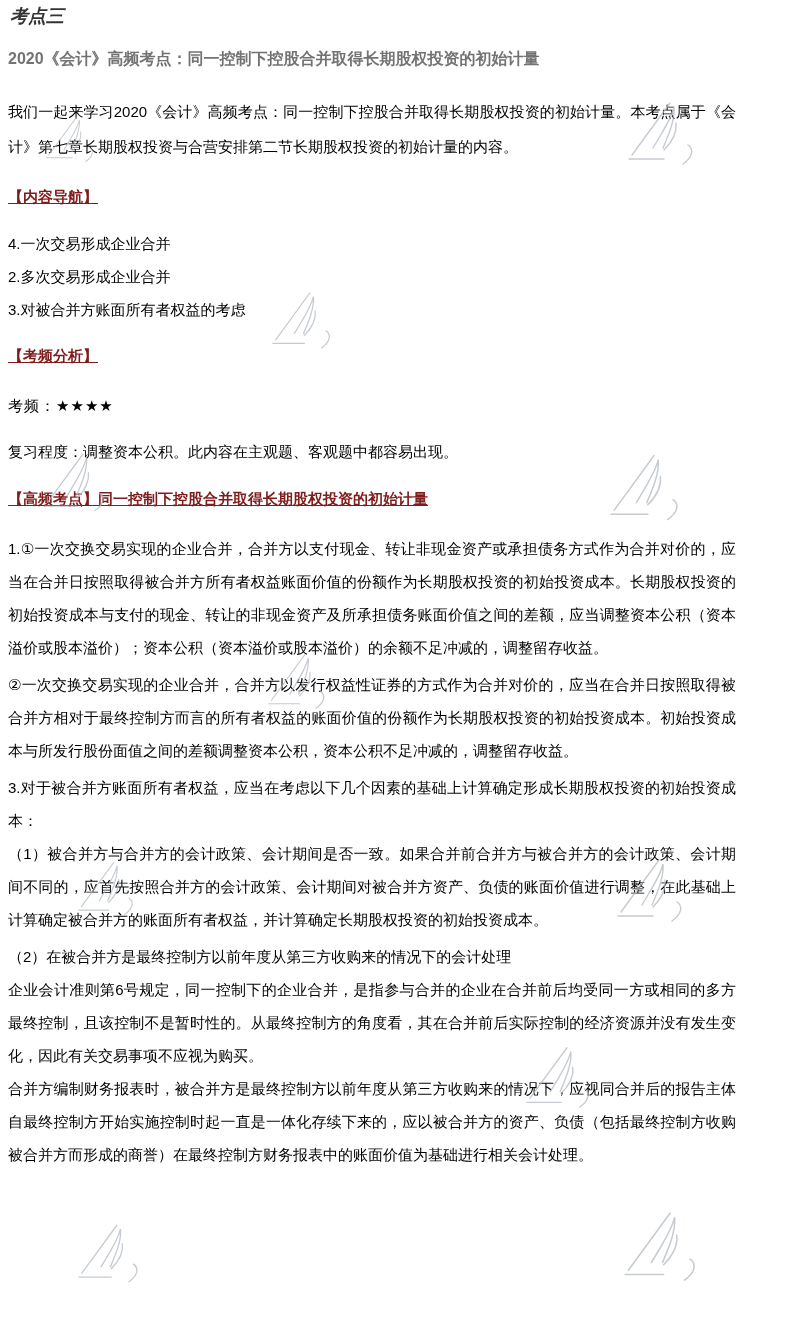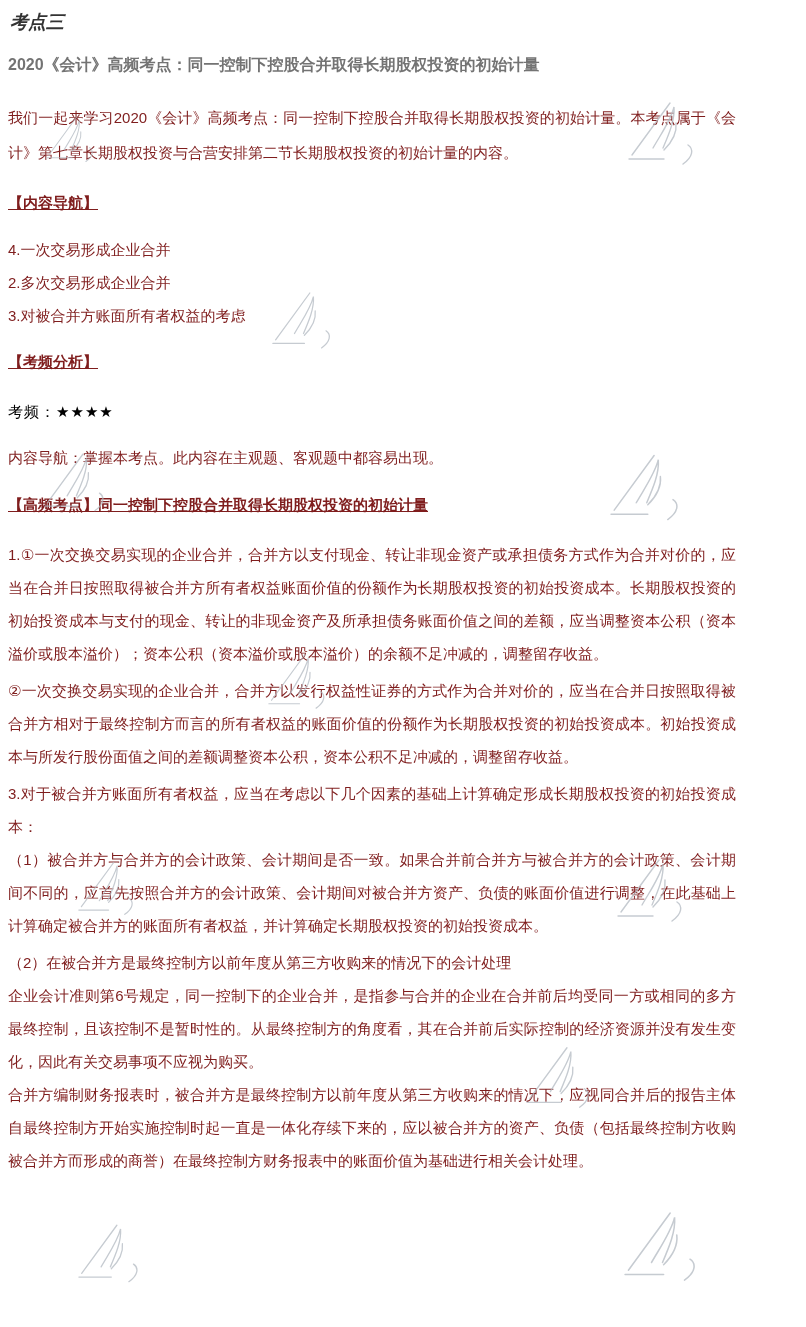--- a/index.html
+++ b/index.html
@@ -2,21 +2,21 @@
 <html lang="zh"><head>
 <meta charset="utf-8">
 <title>考点三</title>
 <style>
   html, body { margin: 0; padding: 0; background: #ffffff; }
   .page {
     position: relative;
     width: 744px;
     min-height: 1327px;
     box-sizing: border-box;
-    padding: 6px 8px 8px 8px;
+    padding: 0 8px 8px 8px;
     background: #ffffff;
     font-family: "Liberation Sans", "DejaVu Sans", sans-serif;
     color: #3e3e3e;
     overflow: hidden;
   }
   .kicker {
     font-family: "Liberation Serif", "DejaVu Serif", serif;
     font-style: italic;
     font-weight: 600;
     font-size: 18px;
@@ -24,21 +24,21 @@
     margin: 4px 0 0 2px;
     line-height: 24px;
   }
   .title {
     font-size: 16px;
     font-weight: bold;
     color: #737373;
     margin-top: 20px;
     line-height: 22px;
   }
-  p { margin: 0; font-size: 15px; line-height: 33px; text-align: justify; color: #7f1d1d; }
+  p { margin: 0; font-size: 15px; line-height: 33px; text-align: justify; color: #000000; }
   .intro { margin-top: 24px; line-height: 35px; }
   .sec-title { font-weight: bold; color: #7f1d1d; text-decoration: underline; }
   .mt-nav   { margin-top: 16px; }
   .mt-item1 { margin-top: 14px; }
   .mt-item  { margin-top: 0; }
   .mt-freq  { margin-top: 13px; }
   .mt-stars { margin-top: 17px; }
   .mt-review{ margin-top: 13px; }
   .mt-hot   { margin-top: 14px; }
   .mt-p1    { margin-top: 17px; }
@@ -77,21 +77,21 @@
 
   <p class="intro">我们一起来学习2020《会计》高频考点：同一控制下控股合并取得长期股权投资的初始计量。本考点属于《会计》第七章长期股权投资与合营安排第二节长期股权投资的初始计量的内容。</p>
 
   <p class="sec-title mt-nav">【内容导航】</p>
   <p class="mt-item1">4.一次交易形成企业合并</p>
   <p class="mt-item">2.多次交易形成企业合并</p>
   <p class="mt-item">3.对被合并方账面所有者权益的考虑</p>
 
   <p class="sec-title mt-freq">【考频分析】</p>
   <p class="stars-line mt-stars">考频：★★★★</p>
-  <p class="mt-review">内容导航：掌握本考点。此内容在主观题、客观题中都容易出现。</p>
+  <p class="mt-review">复习程度：调整资本公积。此内容在主观题、客观题中都容易出现。</p>
 
   <p class="sec-title mt-hot">【高频考点】同一控制下控股合并取得长期股权投资的初始计量</p>
 
   <p class="mt-p1">1.①一次交换交易实现的企业合并，合并方以支付现金、转让非现金资产或承担债务方式作为合并对价的，应当在合并日按照取得被合并方所有者权益账面价值的份额作为长期股权投资的初始投资成本。长期股权投资的初始投资成本与支付的现金、转让的非现金资产及所承担债务账面价值之间的差额，应当调整资本公积（资本溢价或股本溢价）；资本公积（资本溢价或股本溢价）的余额不足冲减的，调整留存收益。</p>
   <p class="mt-p">②一次交换交易实现的企业合并，合并方以发行权益性证券的方式作为合并对价的，应当在合并日按照取得被合并方相对于最终控制方而言的所有者权益的账面价值的份额作为长期股权投资的初始投资成本。初始投资成本与所发行股份面值之间的差额调整资本公积，资本公积不足冲减的，调整留存收益。</p>
   <p class="mt-p">3.对于被合并方账面所有者权益，应当在考虑以下几个因素的基础上计算确定形成长期股权投资的初始投资成本：</p>
   <p class="mt-0">（1）被合并方与合并方的会计政策、会计期间是否一致。如果合并前合并方与被合并方的会计政策、会计期间不同的，应首先按照合并方的会计政策、会计期间对被合并方资产、负债的账面价值进行调整，在此基础上计算确定被合并方的账面所有者权益，并计算确定长期股权投资的初始投资成本。</p>
   <p class="mt-p">（2）在被合并方是最终控制方以前年度从第三方收购来的情况下的会计处理</p>
   <p class="mt-0">企业会计准则第6号规定，同一控制下的企业合并，是指参与合并的企业在合并前后均受同一方或相同的多方最终控制，且该控制不是暂时性的。从最终控制方的角度看，其在合并前后实际控制的经济资源并没有发生变化，因此有关交易事项不应视为购买。</p>
   <p class="mt-0">合并方编制财务报表时，被合并方是最终控制方以前年度从第三方收购来的情况下，应视同合并后的报告主体自最终控制方开始实施控制时起一直是一体化存续下来的，应以被合并方的资产、负债（包括最终控制方收购被合并方而形成的商誉）在最终控制方财务报表中的账面价值为基础进行相关会计处理。</p>

